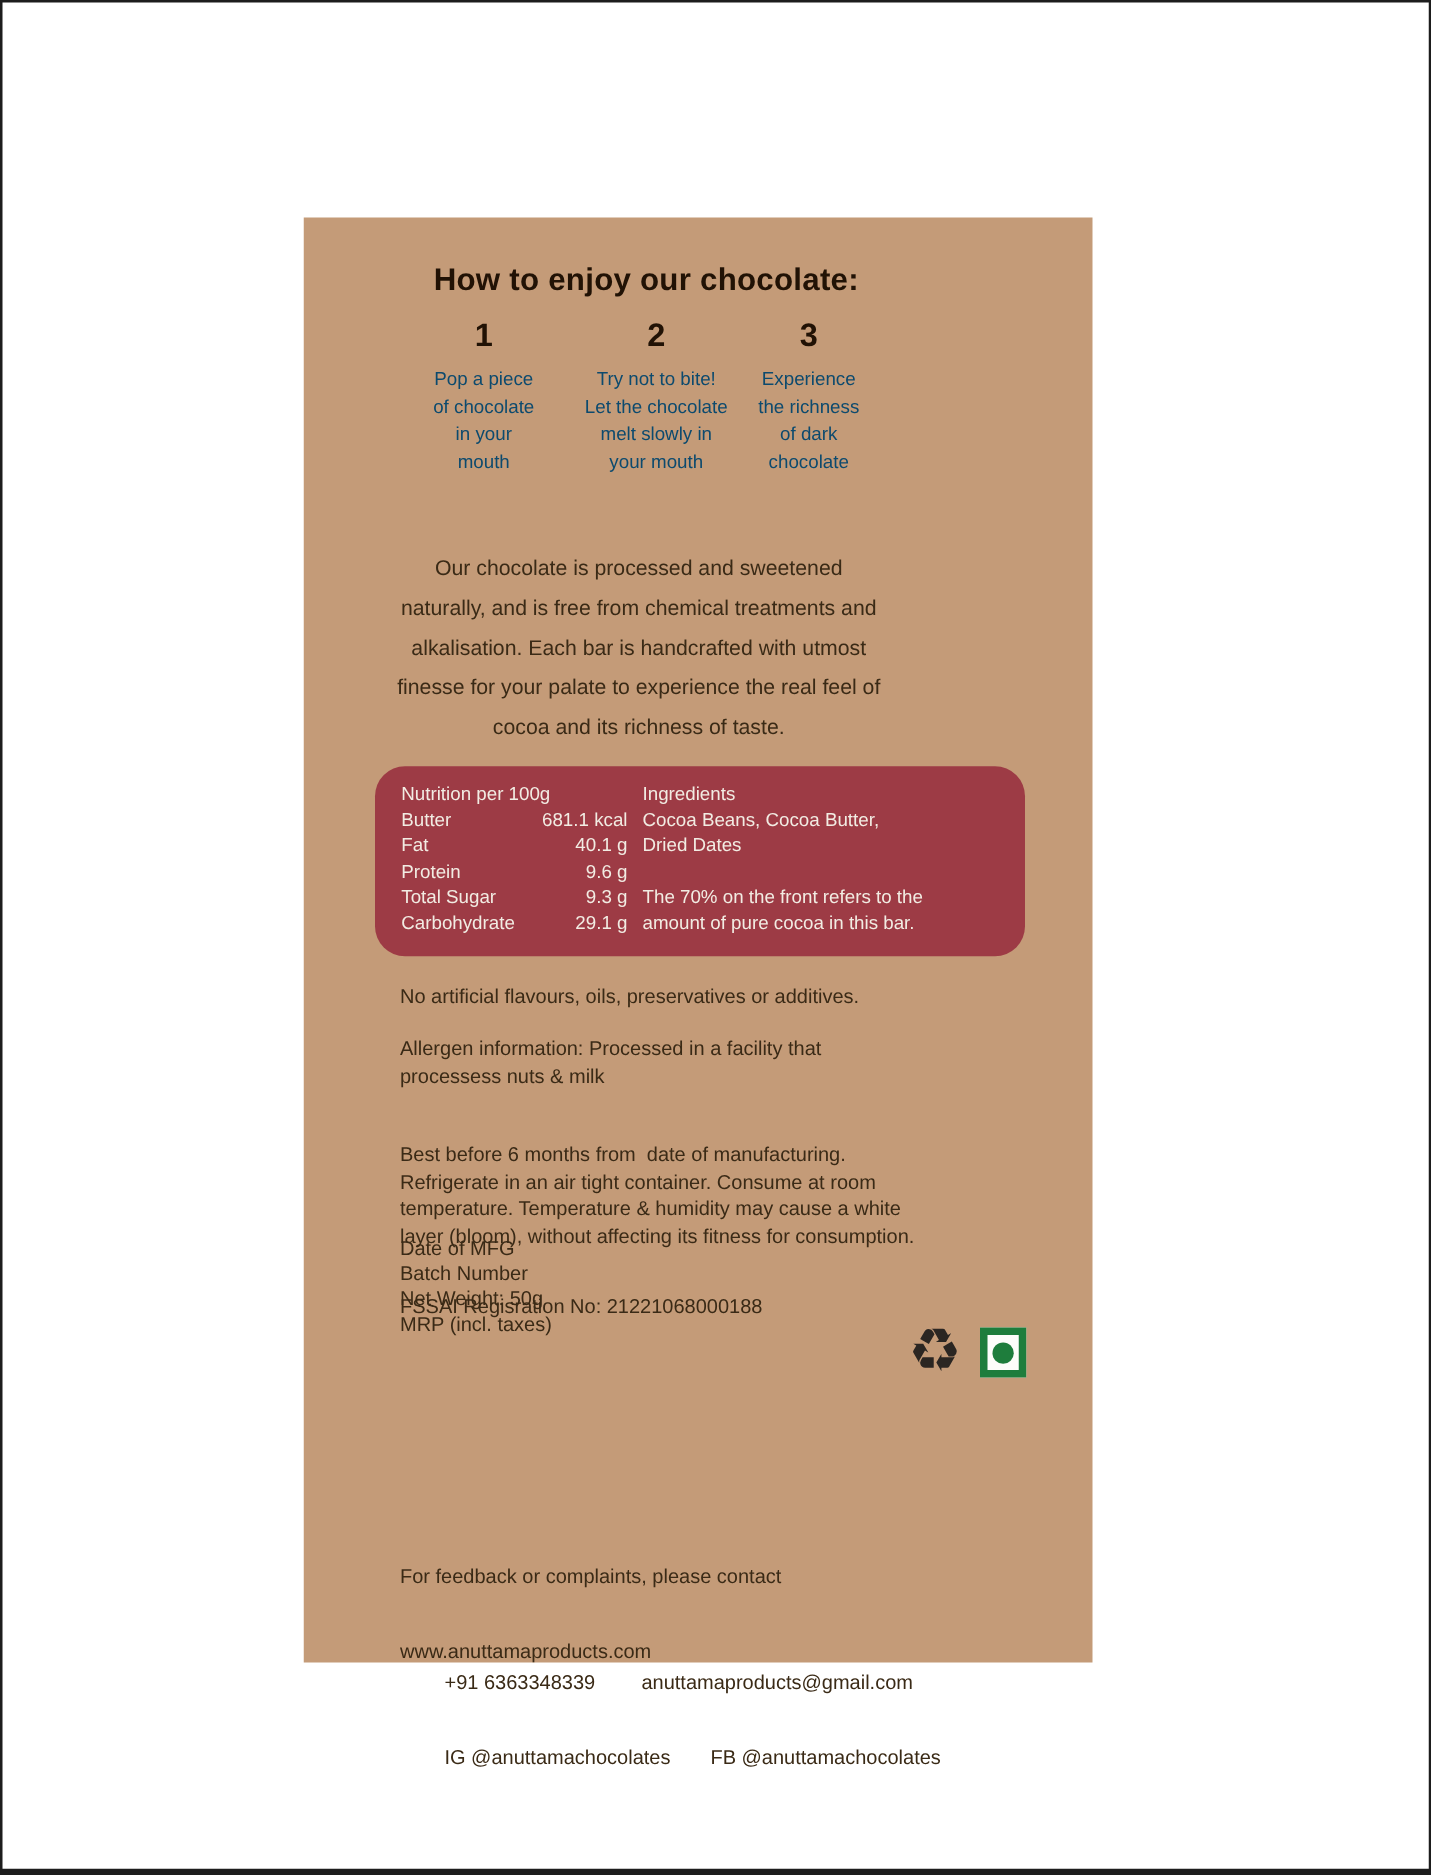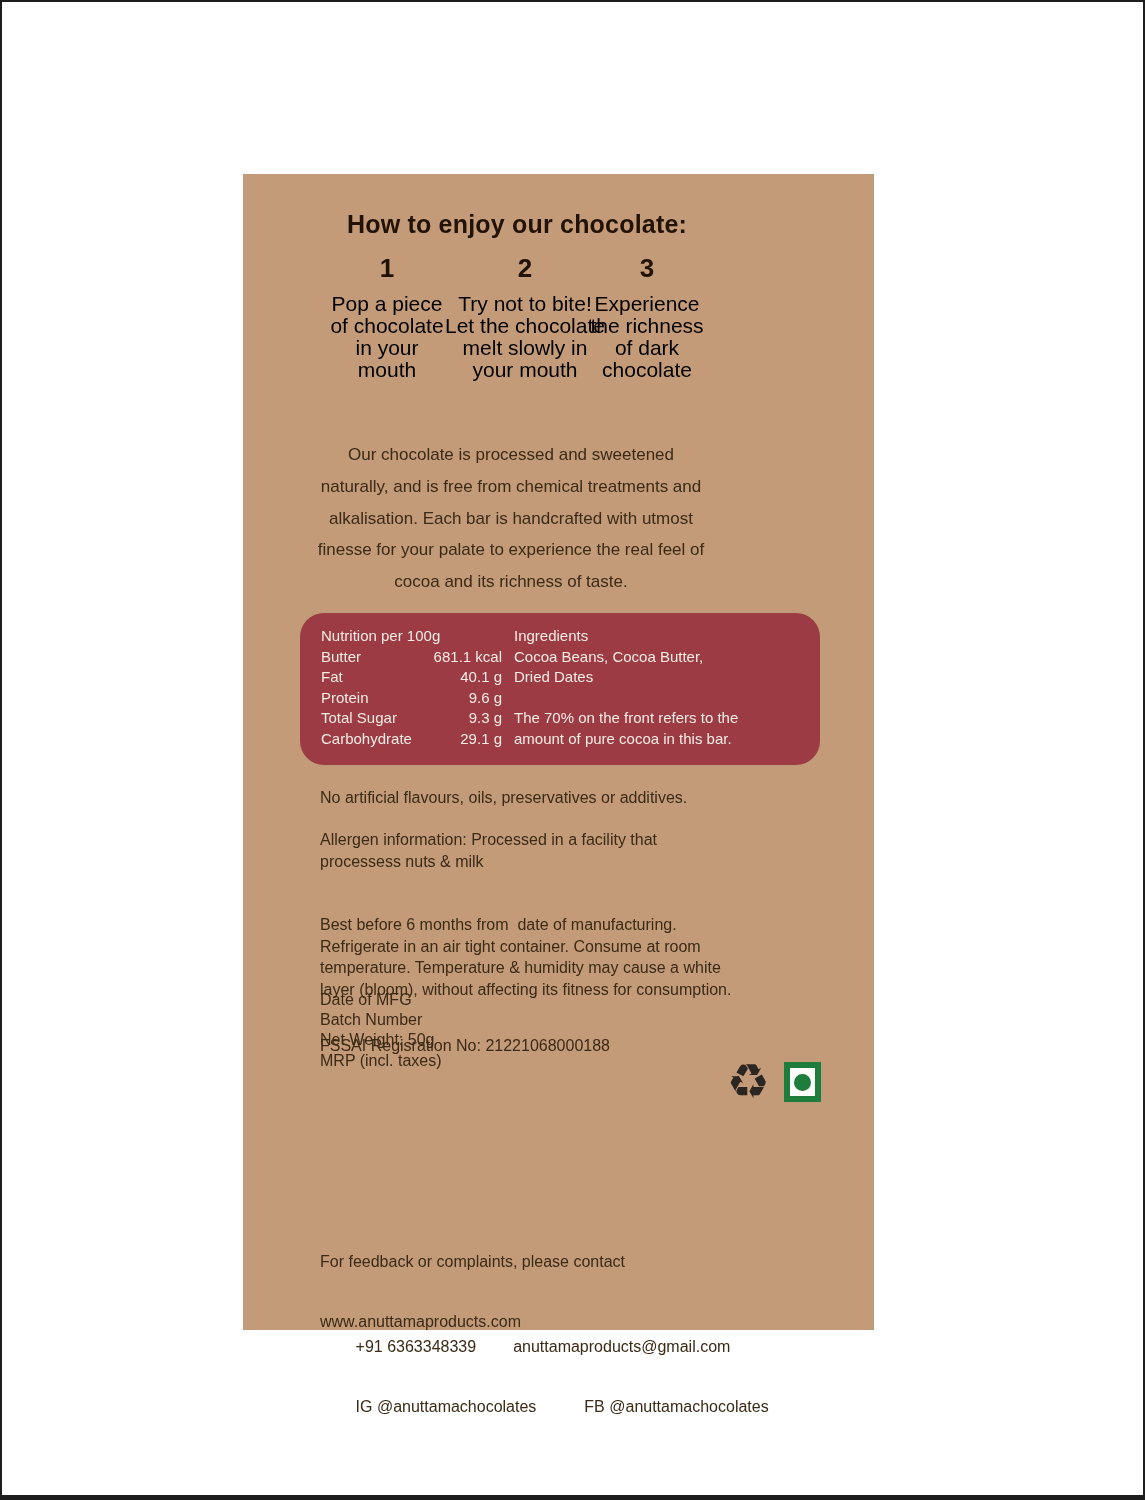--- a/index.html
+++ b/index.html
@@ -12,21 +12,21 @@
     position:absolute; left:241px; top:172px; width:611px; height:1156px;
     background:#c49b78; color:#362613;padding-left:20px;
   }
   .title {
     position:absolute; top:36px; left:0; width:548px; text-align:center;
     font-size:25px; font-weight:bold; color:#211205; letter-spacing:0.2px;
   }
   .step { position:absolute; top:79px; width:172px; text-align:center; }
   .step-1 { left:58px; } .step-2 { left:196px; } .step-3 { left:318px; }
   .step-num { font-size:26px; font-weight:bold; color:#211205; margin-bottom:9px; }
-  .step-text { font-size:21px; line-height:22px; white-space:pre-wrap; color:#000000; }
+  .step-text { font-size:15px; line-height:22px; white-space:pre-wrap; color:#0c4a6e; }
   .intro {
     position:absolute; top:265px; left:0; width:536px; text-align:center;
     font-size:17px; line-height:31.8px; white-space:pre-wrap; color:#3a2a16;
   }
   .nut-panel {
     position:absolute; left:57px; top:439px; width:520px; height:152px;
     background:#9d3b45; border-radius:24px; color:#f2ece3;
     box-sizing:border-box; padding:13px 12px 0 21px;
     font-size:15px; line-height:20.6px; display:flex;
   }
@@ -41,21 +41,21 @@
   }
   .blk-no-artificial { top:613px; }
   .blk-allergen { top:655px; }
   .blk-storage { top:740px; }
   .blk-mfg { top:816px; line-height:20.2px; }
   .blk-fssai { top:861px; }
   .blk-manufacturer { top:955px; line-height:21.5px; }
   .blk-feedback { top:1034px; line-height:21.3px; }
   .blk-website { top:1094px; line-height:21.3px; }
   .gap-email { margin-left:37px; }
-  .gap-fb { margin-left:48px; }
+  .gap-fb { margin-left:32px; }
   .recycle-icon {
     position:absolute; left:481px; top:884px; width:48px; height:46px;
     font-family:"DejaVu Sans", sans-serif; font-size:48px; line-height:46px;
     color:#2b2622; text-align:center;
   }
   .veg-symbol {
     position:absolute; left:541px; top:888px; width:37px; height:40px;
     box-sizing:border-box; border:6px solid #1e7d3c; background:#fdfdfa;
     display:flex; align-items:center; justify-content:center;
   }

